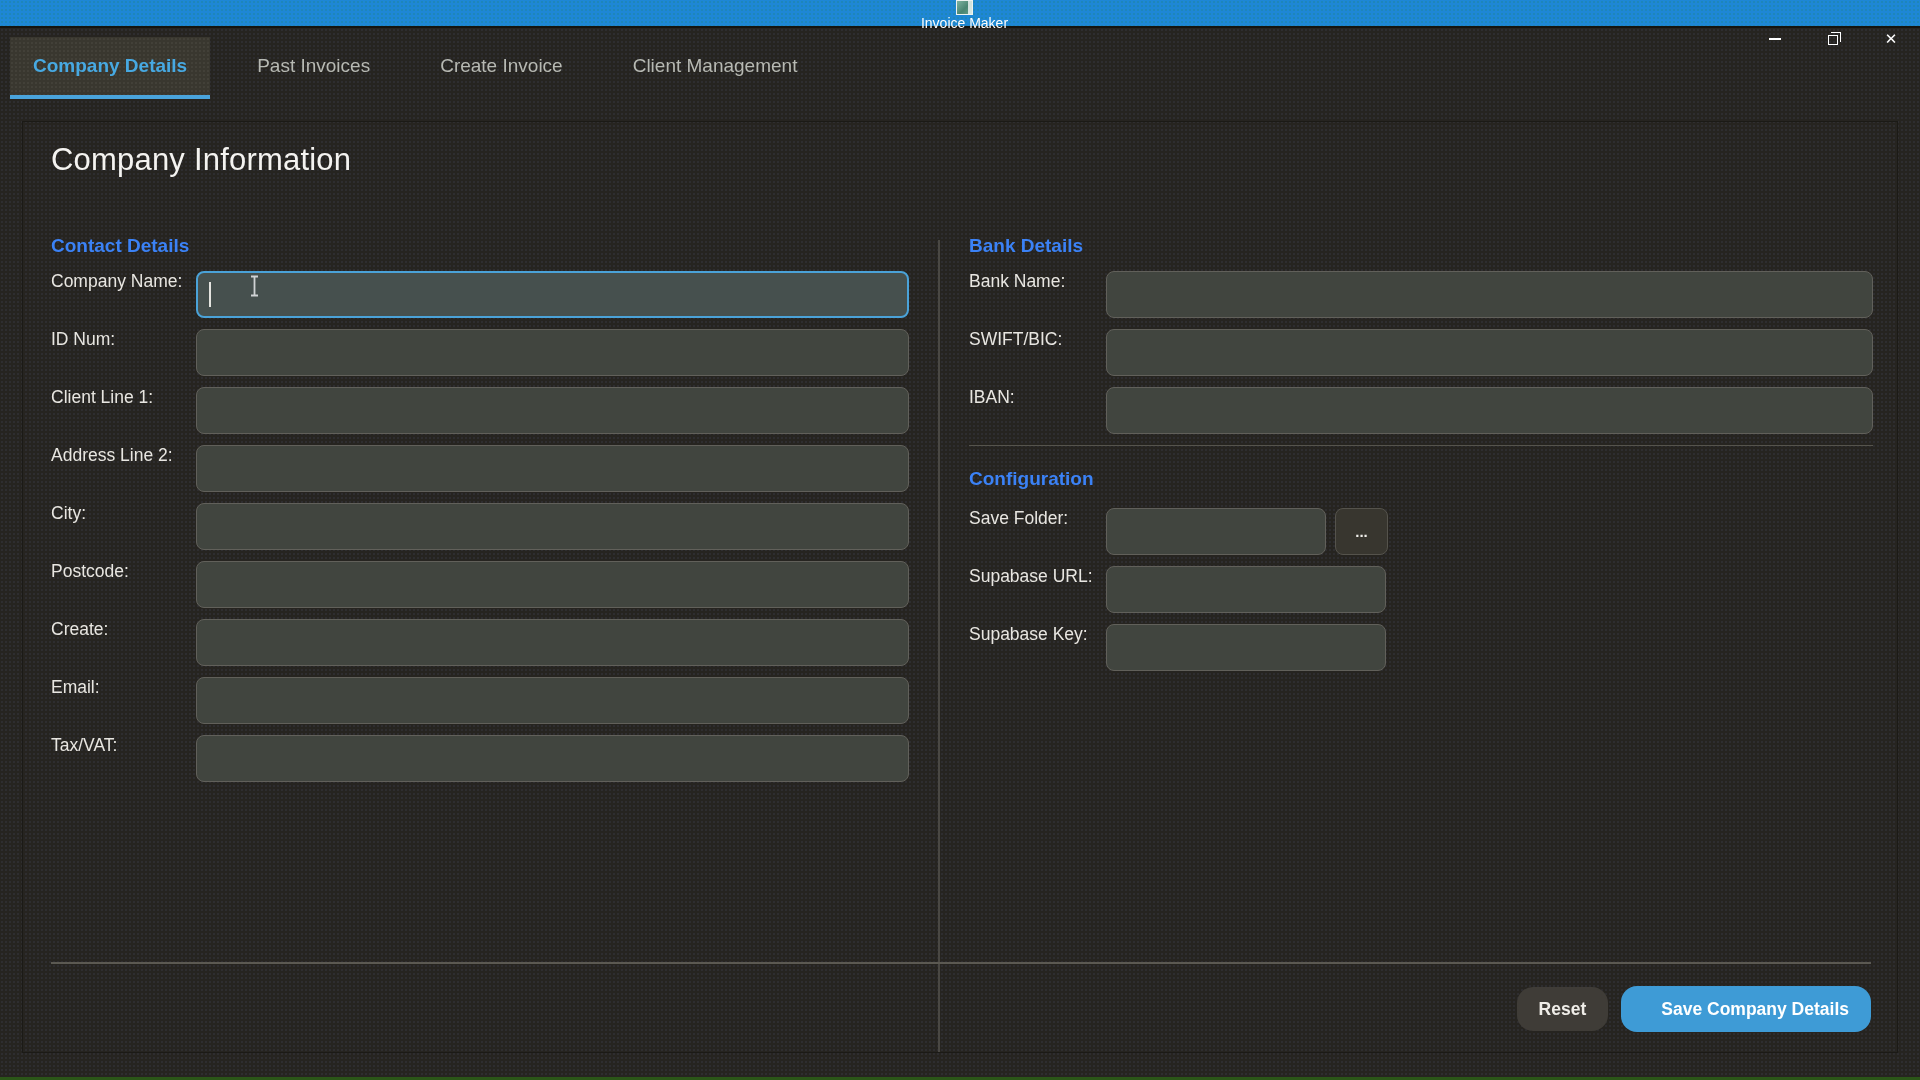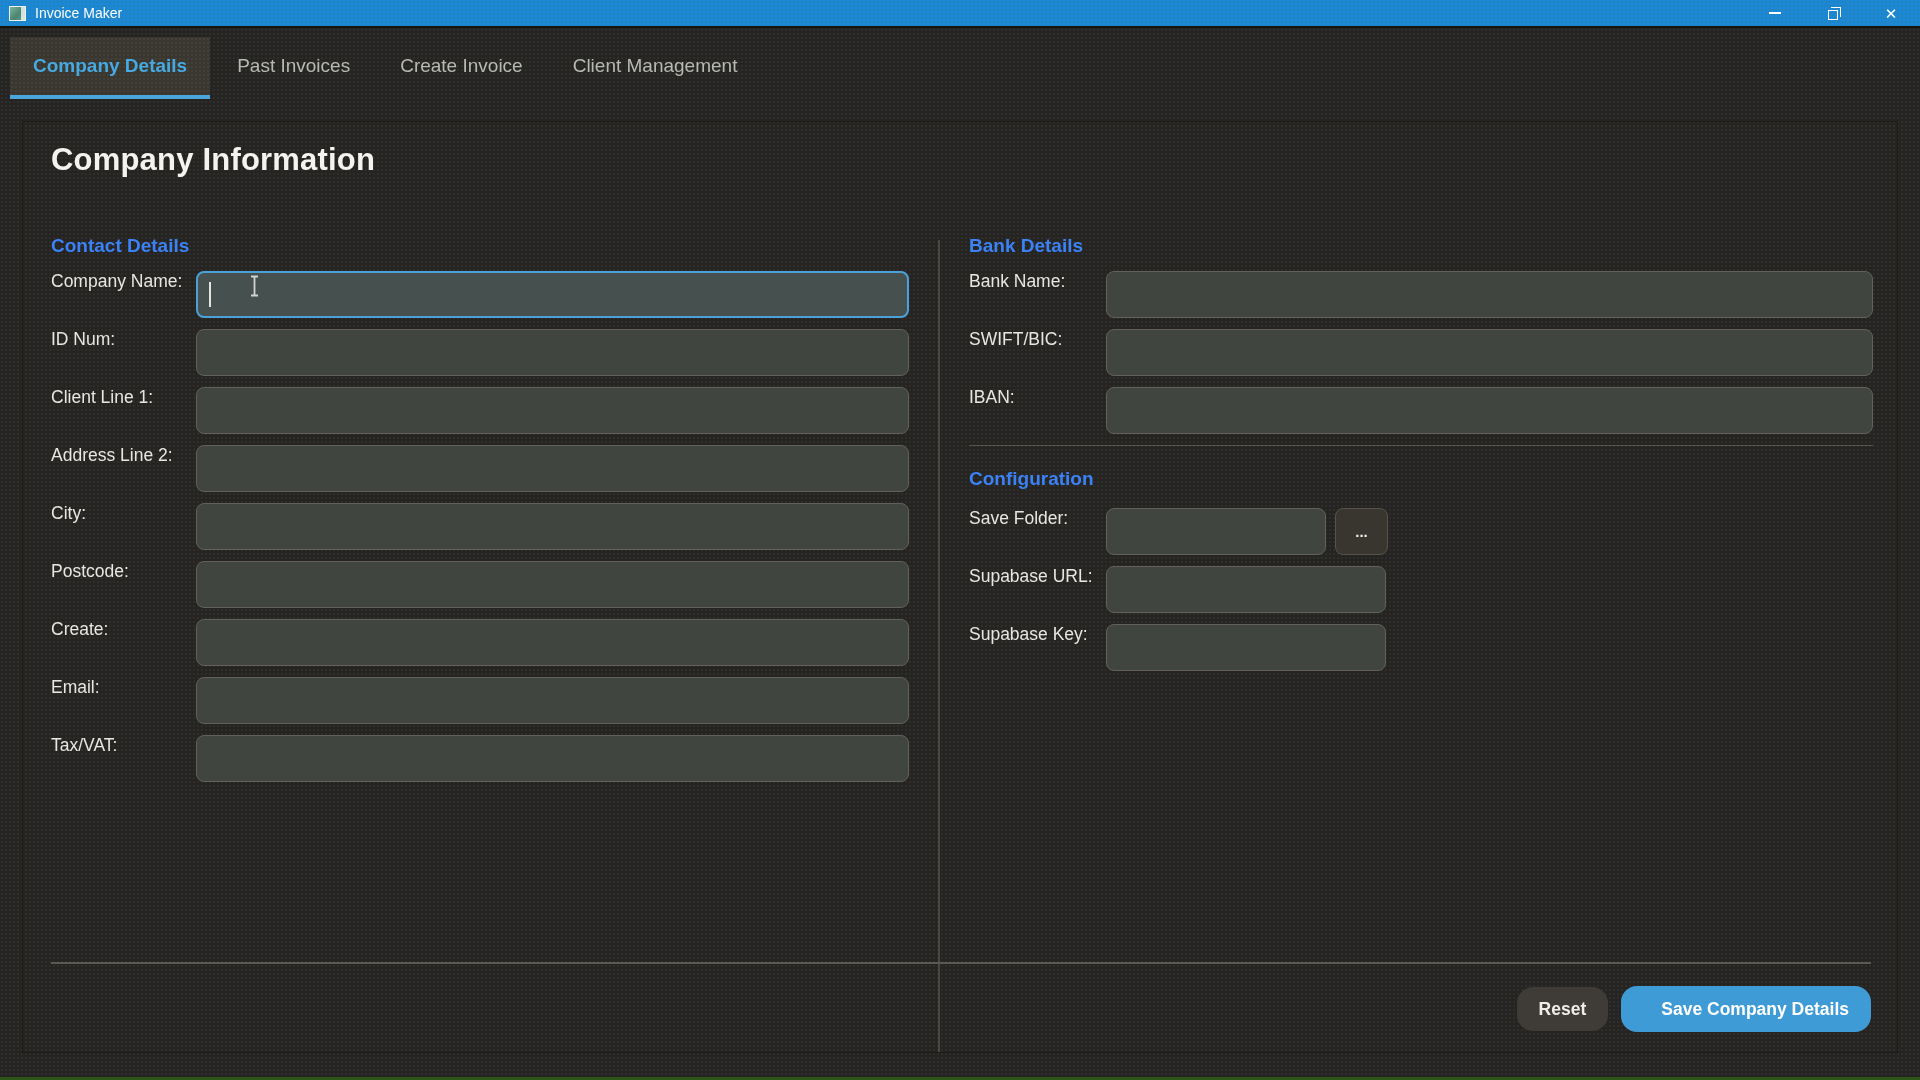--- a/index.html
+++ b/index.html
@@ -15,20 +15,21 @@
   }
 
   
   .titlebar {
     position:absolute; top:0; left:0; right:0; height:28px;
     background-color:#1e87d5;
     background-image: radial-gradient(rgba(30,130,80,0.20) 1px, transparent 1.3px);
     background-size:4px 4px;
     display:flex; align-items:center;
     border-bottom:2px solid #15140f;
+    flex-direction:column;
   }
   .app-icon {
     width:17px; height:15px; margin-left:9px;
     border:1px solid #eef2ef;
     background:linear-gradient(135deg,#7fb3a0 0%, #4a8571 55%, #68a08c 100%);
     position:relative; flex:0 0 auto;
   }
   .app-icon::after {
     content:""; position:absolute; right:0; top:0; width:4px; height:100%;
     background:rgba(255,255,255,0.75);
@@ -41,40 +42,40 @@
   .glyph-restore::before {
     content:""; position:absolute; left:2px; top:-4px; width:9px; height:9px;
     border-top:1px solid #ffffff; border-right:1px solid #ffffff;
   }
   .glyph-close { color:#ffffff; font-size:15px; line-height:1; }
 
   
   .tabstrip { position:absolute; top:37px; left:10px; display:flex; }
   .tab {
     height:62px; display:flex; align-items:center;
-    padding:0 23px; margin-right:4px;
+    padding:0 23px; margin-right:24px;
     font-size:19px; color:#b7b9b3;
     border-bottom:4px solid transparent;
   }
   .tab.active {
     background-color:#39372f;
     background-image: radial-gradient(rgba(150,150,140,0.10) 1px, transparent 1.3px);
     background-size:4px 4px;
     color:#47a9e2; font-weight:bold;
     border-bottom-color:#4aa5dd;
   }
 
   
   .panel {
     position:absolute; left:22px; top:121px; width:1876px; height:932px;
     border:1px solid #1b1a16;
   }
   .page-title {
     position:absolute; left:28px; top:20px; margin:0;
-    font-size:31px; font-weight:bold; color:#f4f3f0; letter-spacing:0.2px;
+    font-size:31px; font-weight:normal; color:#f4f3f0; letter-spacing:0.2px;
   }
   .section-heading {
     font-size:19px; font-weight:bold; color:#3b82f6;
     height:24px; line-height:24px; margin:0 0 13px 0;
   }
   .col-left  { position:absolute; left:28px;  top:112px; width:858px; }
   .col-right { position:absolute; left:946px; top:112px; width:904px; }
   .v-divider { position:absolute; left:915px; top:118px; height:812px; width:2px; background:#4a4843; }
 
   .form-row { display:flex; height:47px; margin-bottom:11px; }

